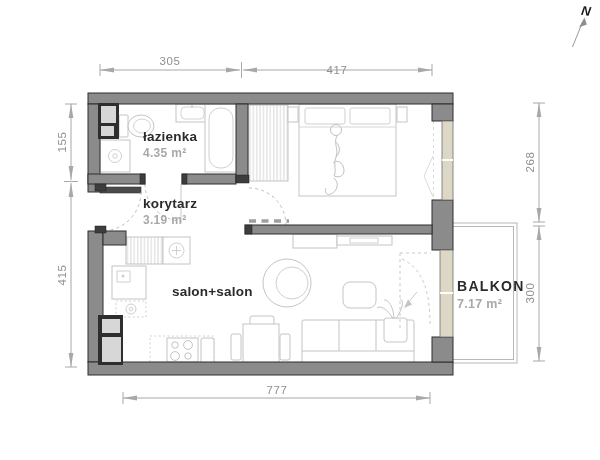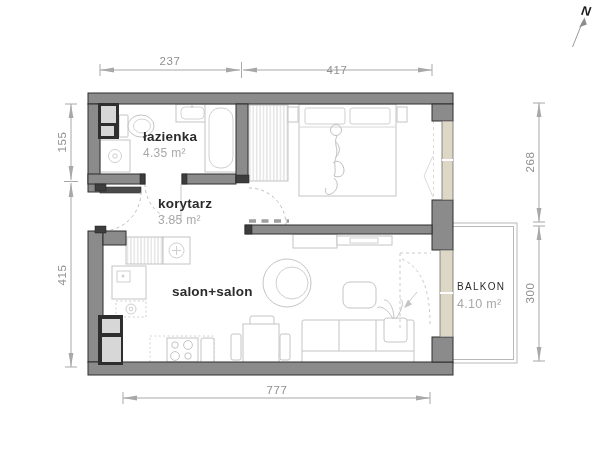--- a/index.html
+++ b/index.html
@@ -4,22 +4,22 @@
 <style>
   html,body{margin:0;padding:0;background:#fff;}
   #stage{
     position:relative;width:600px;height:460px;background:#ffffff;overflow:hidden;
     font-family:"Liberation Sans","DejaVu Sans",sans-serif;
   }
   #plan-svg{position:absolute;left:0;top:0;}
   .overlay{position:absolute;left:0;top:0;width:600px;height:460px;pointer-events:none;}
   .room-label{position:absolute;white-space:nowrap;}
   .room-name{font-size:13.5px;font-weight:600;color:#2b2b2b;letter-spacing:.2px;line-height:15px;}
-  .room-area{font-size:12px;font-weight:400;color:#a8a8a8;letter-spacing:.3px;line-height:14px;margin-top:2px;}
-  .balkon .room-name{font-size:10px;font-weight:400;letter-spacing:1.3px;}
+  .room-area{font-size:12px;font-weight:700;color:#a8a8a8;letter-spacing:.3px;line-height:14px;margin-top:2px;}
+  .balkon .room-name{font-size:14px;font-weight:700;letter-spacing:1.3px;}
   .balkon .room-area{font-size:12.5px;margin-top:3px;}
   .dim{
     position:absolute;font-size:11.5px;color:#8f8f8f;letter-spacing:.6px;white-space:nowrap;
     transform:translate(-50%,-50%);
   }
   .dim.vert{transform:translate(-50%,-50%) rotate(-90deg);}
   .north-label{
     position:absolute;font-size:13px;font-weight:700;font-style:italic;color:#1a1a1a;
     transform:translate(-50%,-50%) rotate(8deg);
   }
@@ -269,36 +269,36 @@
   </g>
 </svg>
 
 <div class="overlay">
 
   <div class="room-label" style="left:143px;top:129px">
     <div class="room-name">łazienka</div>
     <div class="room-area">4.35 m²</div>
   </div>
 
-  <div class="room-label" style="left:158px;top:196px">
+  <div class="room-label" style="left:143px;top:196px">
     <div class="room-name">korytarz</div>
-    <div class="room-area">3.85 m²</div>
+    <div class="room-area">3.19 m²</div>
   </div>
 
 
   <div class="room-label" style="left:172px;top:284px">
     <div class="room-name">salon+salon</div>
   </div>
 
   <div class="room-label balkon" style="left:457px;top:279px">
     <div class="room-name">BALKON</div>
-    <div class="room-area">4.10 m²</div>
+    <div class="room-area">7.17 m²</div>
   </div>
 
-  <div class="dim" style="left:170px;top:61px">237</div>
+  <div class="dim" style="left:170px;top:61px">305</div>
   <div class="dim" style="left:337px;top:70px">417</div>
   <div class="dim vert" style="left:62px;top:142px">155</div>
   <div class="dim vert" style="left:62px;top:275px">415</div>
   <div class="dim vert" style="left:530px;top:162px">268</div>
   <div class="dim vert" style="left:530px;top:293px">300</div>
   <div class="dim" style="left:277px;top:390px">777</div>
 
   <div class="north-label" style="left:586px;top:11px">N</div>
 </div>
 

